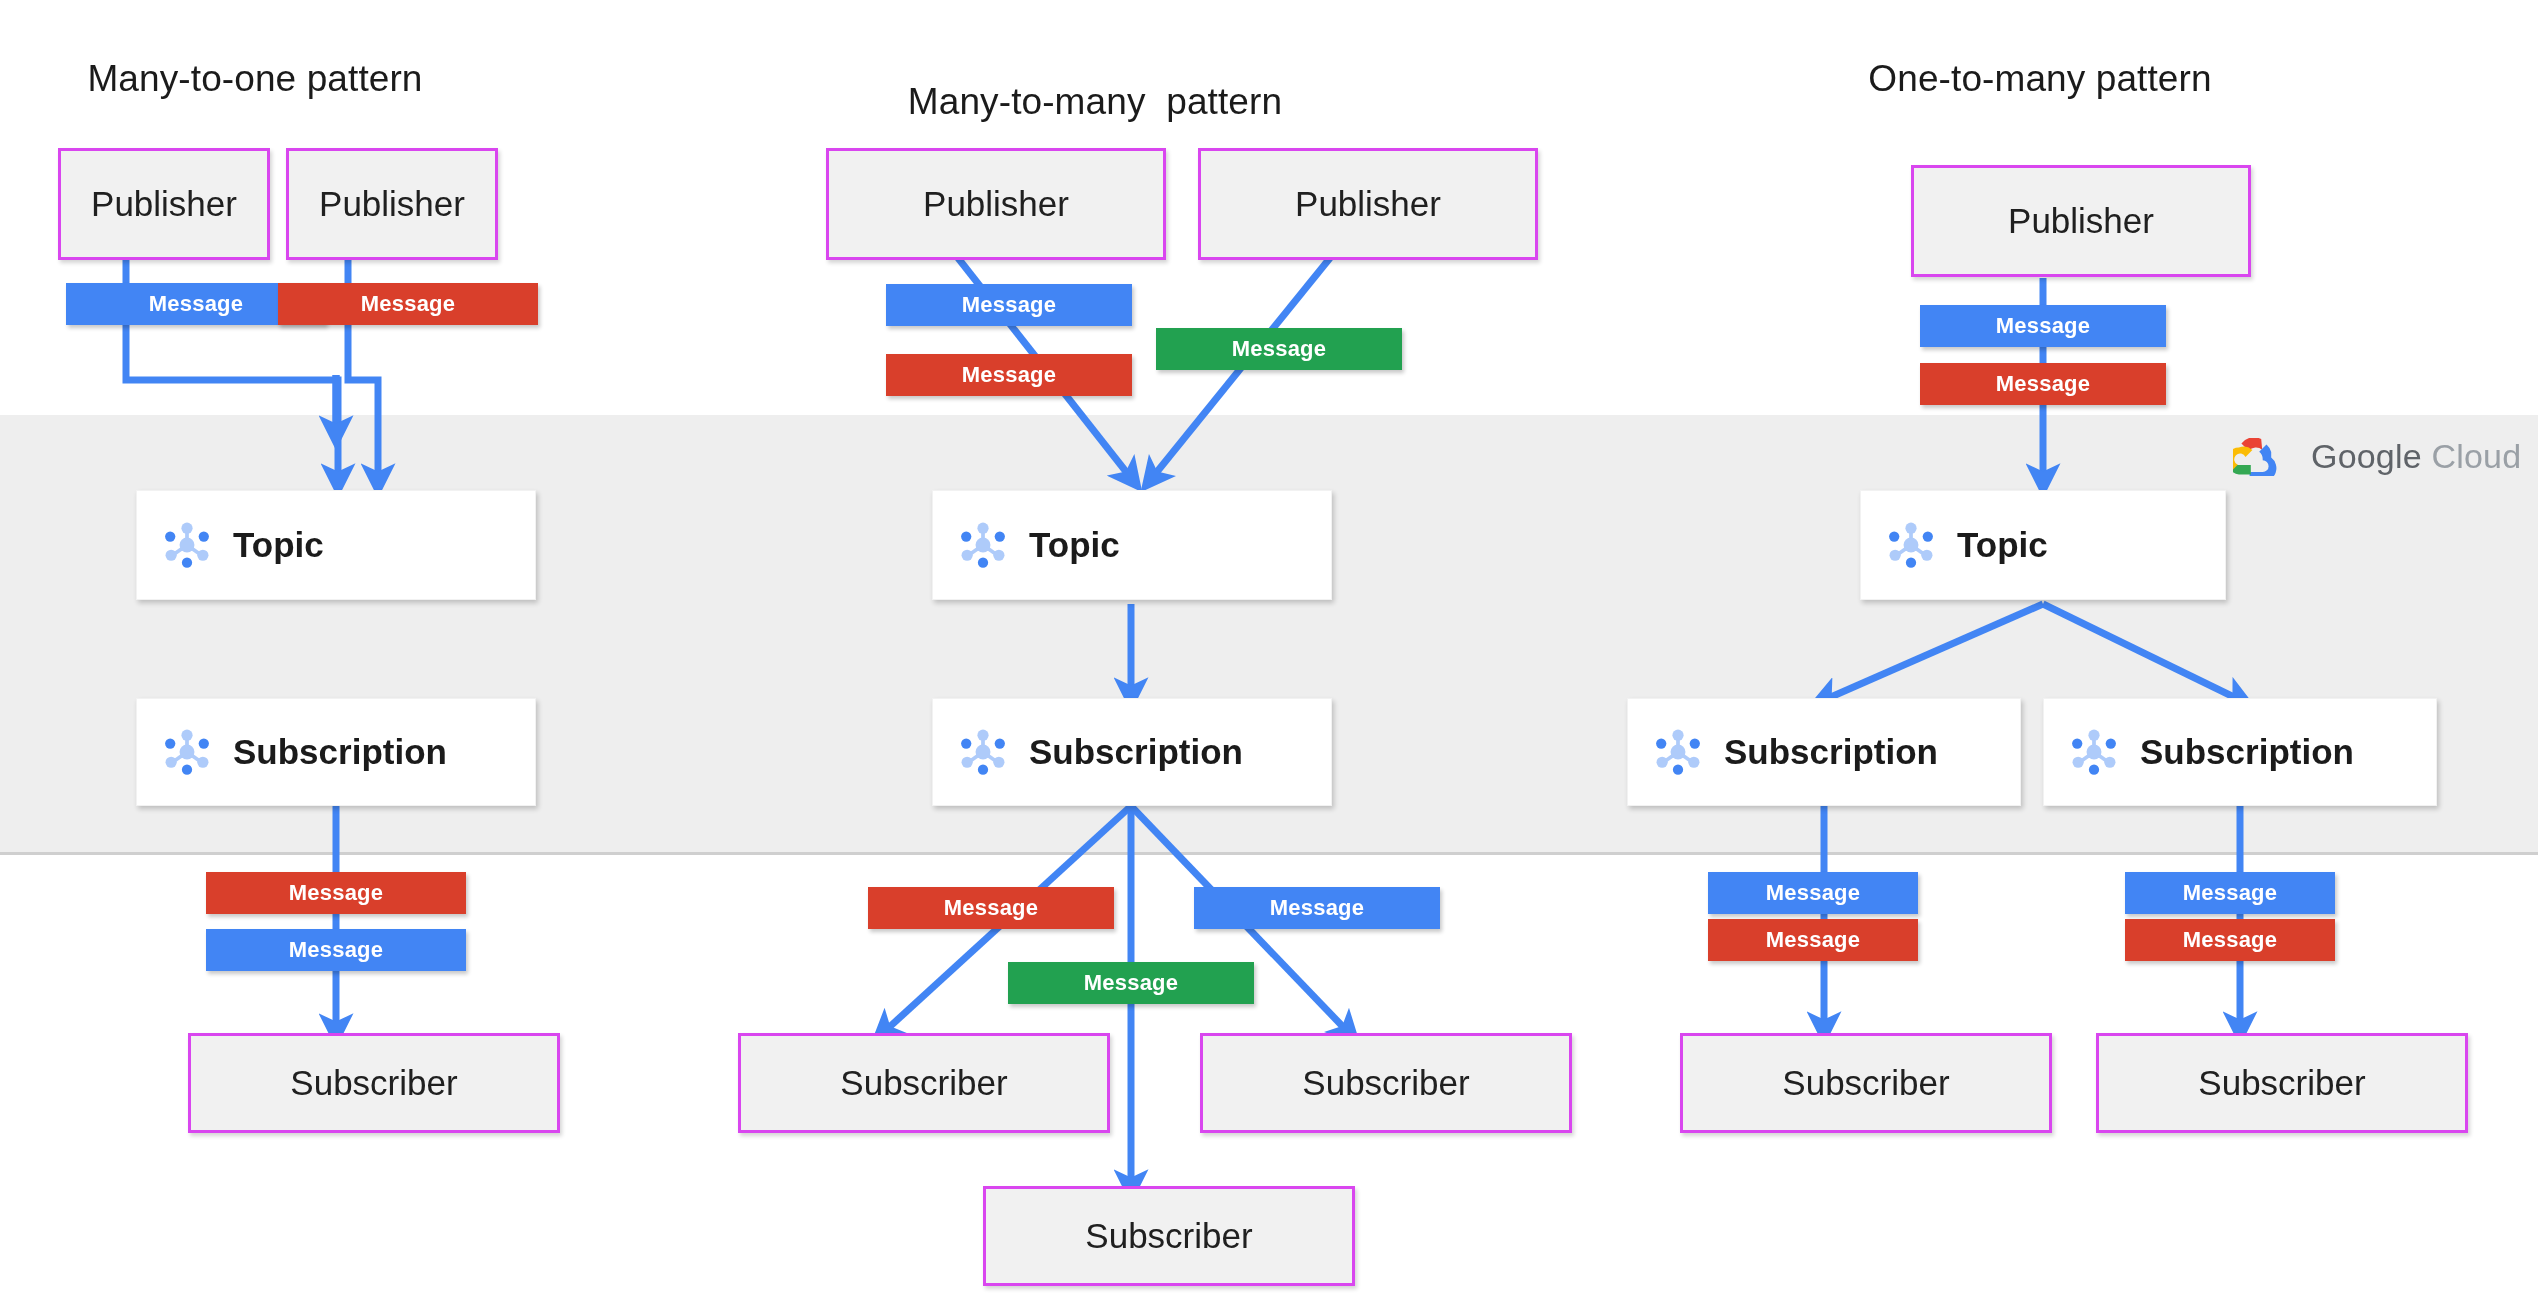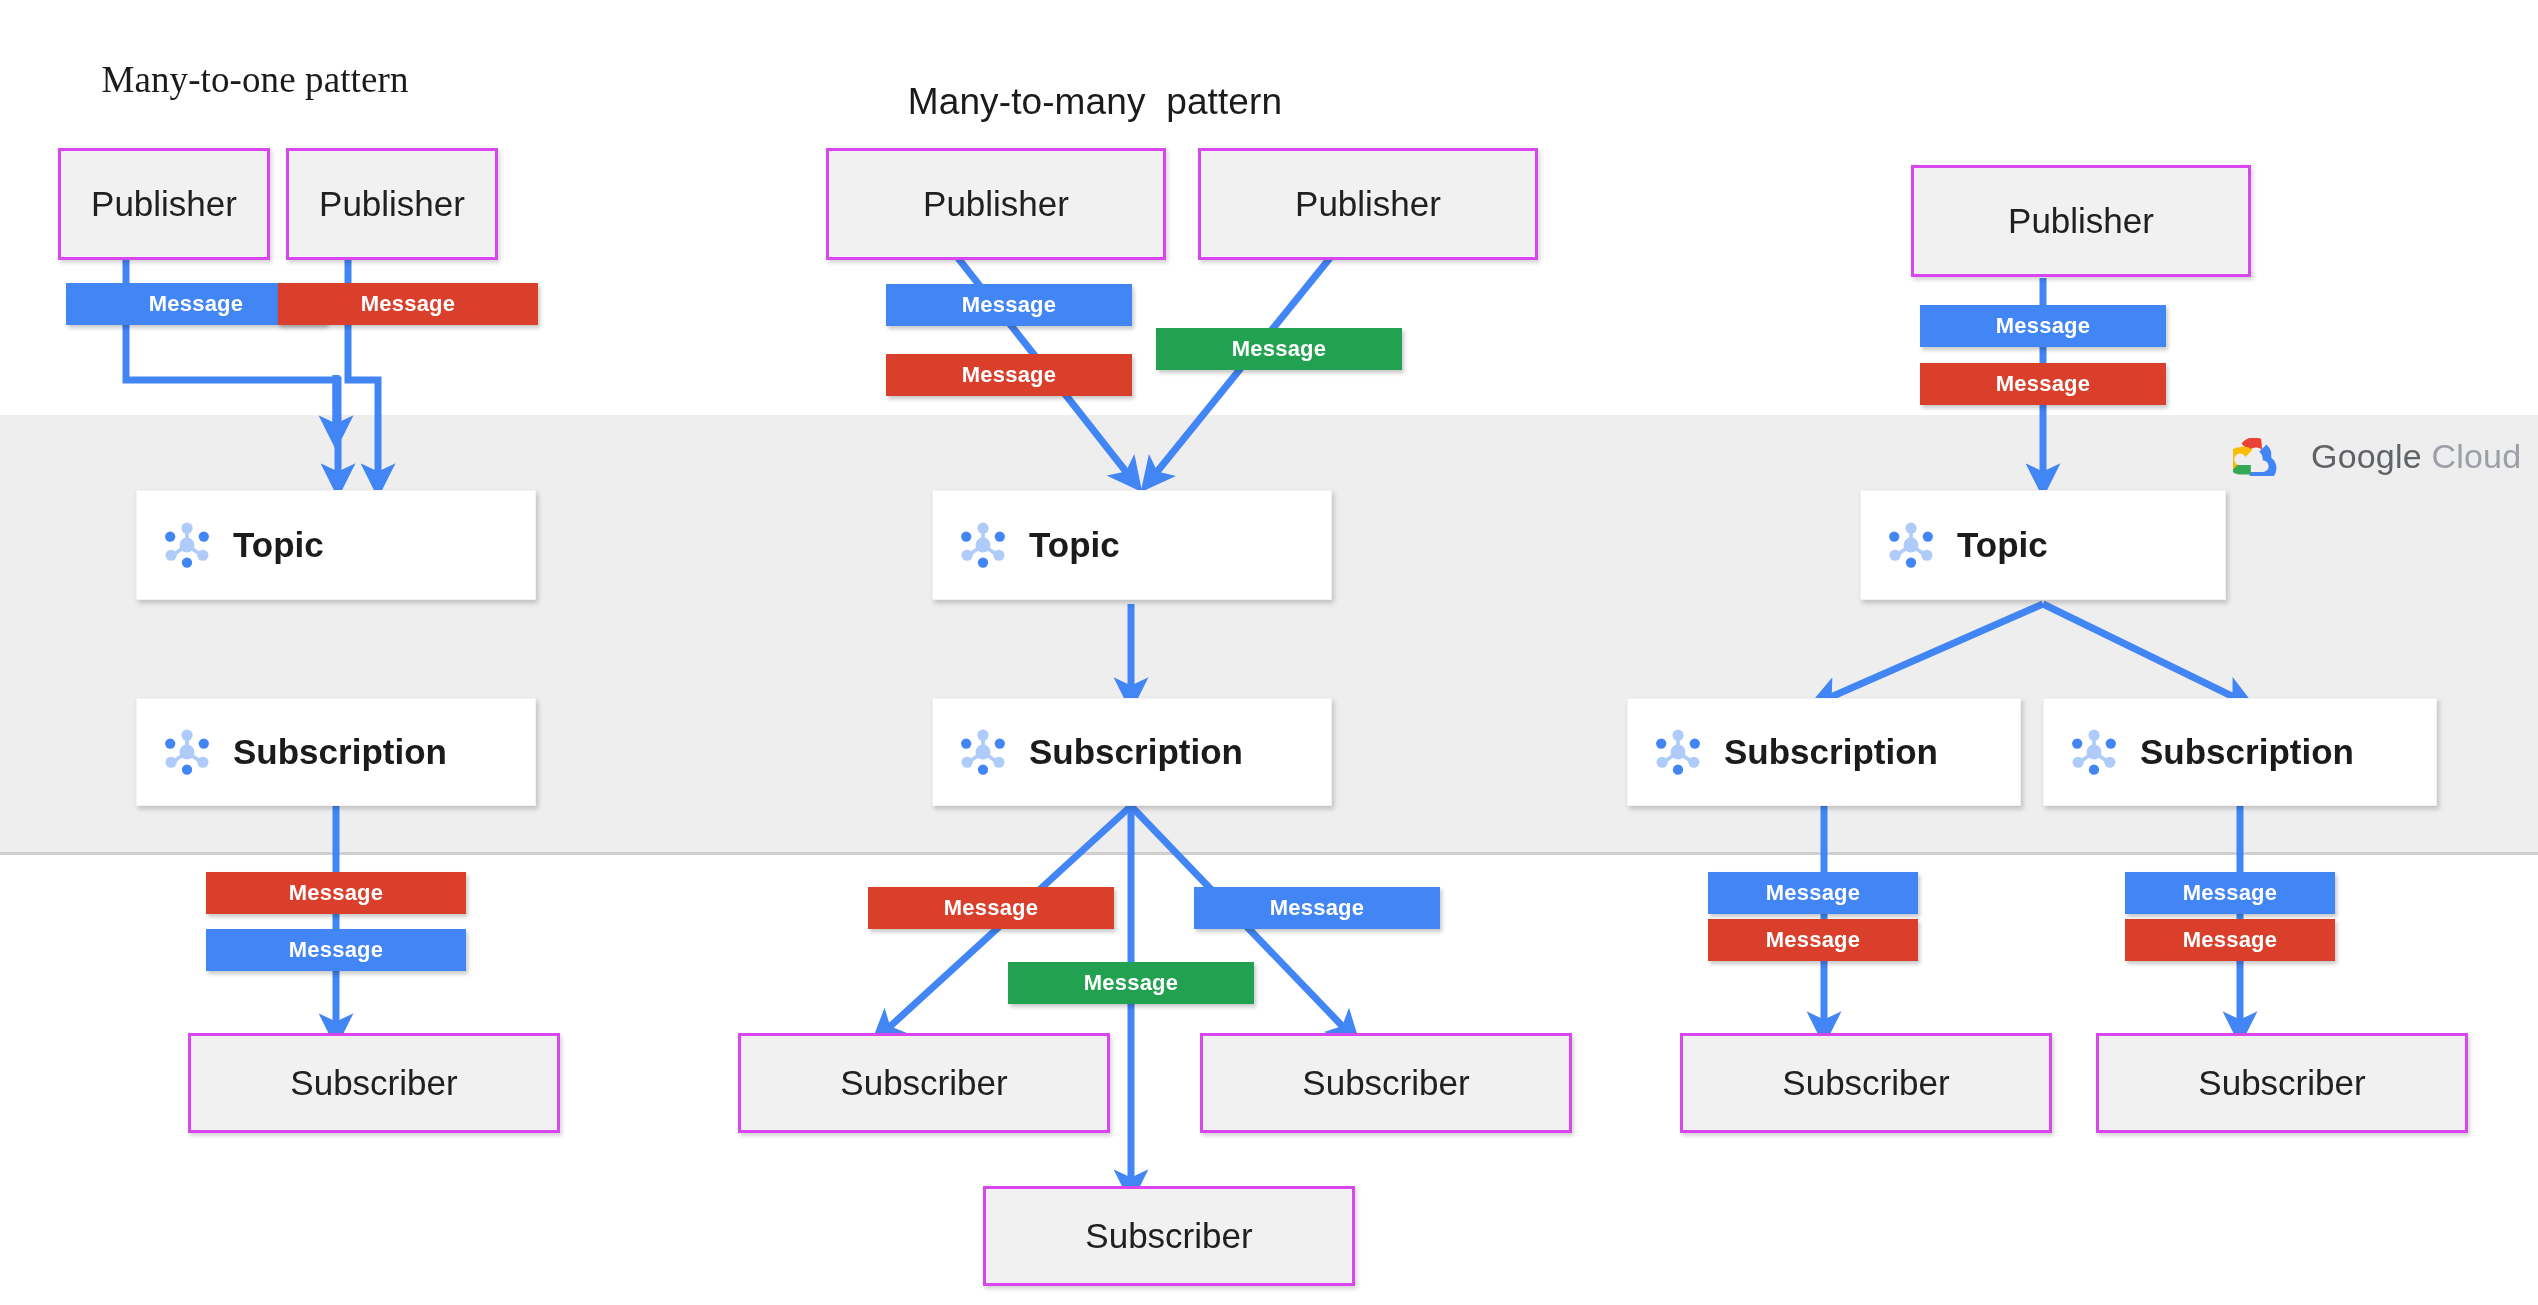--- a/index.html
+++ b/index.html
@@ -143,21 +143,21 @@
     <path d="M2043,278 L2043,480" stroke="#4285f4" stroke-width="7" fill="none" marker-end="url(#ah)"></path>
 
     <path d="M2043,604 L1824,700" stroke="#4285f4" stroke-width="7" fill="none" marker-end="url(#ah)"></path>
     <path d="M2043,604 L2240,700" stroke="#4285f4" stroke-width="7" fill="none" marker-end="url(#ah)"></path>
 
     <path d="M1824,806 L1824,1028" stroke="#4285f4" stroke-width="7" fill="none" marker-end="url(#ah)"></path>
 
     <path d="M2240,806 L2240,1028" stroke="#4285f4" stroke-width="7" fill="none" marker-end="url(#ah)"></path>
   </svg>
 
-  <div class="pattern-title" style="left:80px;top:58px;width:350px;font-family:Liberation Serif, serif;">Many-to-one pattern</div>
+  <div class="pattern-title" style="left:80px;top:58px;width:350px;">Many-to-one pattern</div>
 
   <div class="node-grey" style="left:20px;top:148px;width:212px;height:112px;">Publisher</div>
   <div class="node-grey" style="left:248px;top:148px;width:212px;height:112px;">Publisher</div>
 
   <div class="msg blue" style="left:66px;top:283px;width:260px;height:42px;">Message</div>
   <div class="msg red" style="left:278px;top:283px;width:260px;height:42px;">Message</div>
 
   <div class="node-white" style="left:136px;top:490px;width:400px;height:110px;">
     <svg class="pubsub-icon" viewBox="0 0 60 60">
       <line x1="30" y1="30" x2="30" y2="14" stroke="#aecbfa" stroke-width="4"></line>
@@ -237,20 +237,21 @@
   </div>
 
   <div class="msg red" style="left:868px;top:887px;width:246px;height:42px;">Message</div>
   <div class="msg blue" style="left:1194px;top:887px;width:246px;height:42px;">Message</div>
   <div class="msg green" style="left:1008px;top:962px;width:246px;height:42px;">Message</div>
 
   <div class="node-grey" style="left:700px;top:1033px;width:372px;height:100px;">Subscriber</div>
   <div class="node-grey" style="left:1162px;top:1033px;width:372px;height:100px;">Subscriber</div>
   <div class="node-grey" style="left:945px;top:1186px;width:372px;height:100px;">Subscriber</div>
 
+  <div class="pattern-title" style="left:1840px;top:58px;width:400px;">One-to-many pattern</div>
 
   <div class="node-grey" style="left:1873px;top:165px;width:340px;height:112px;">Publisher</div>
 
   <div class="msg blue" style="left:1920px;top:305px;width:246px;height:42px;">Message</div>
   <div class="msg red" style="left:1920px;top:363px;width:246px;height:42px;">Message</div>
 
   <div class="node-white" style="left:1860px;top:490px;width:366px;height:110px;">
     <svg class="pubsub-icon" viewBox="0 0 60 60">
       <line x1="30" y1="30" x2="30" y2="14" stroke="#aecbfa" stroke-width="4"></line>
       <line x1="30" y1="30" x2="16" y2="40" stroke="#aecbfa" stroke-width="4"></line>

